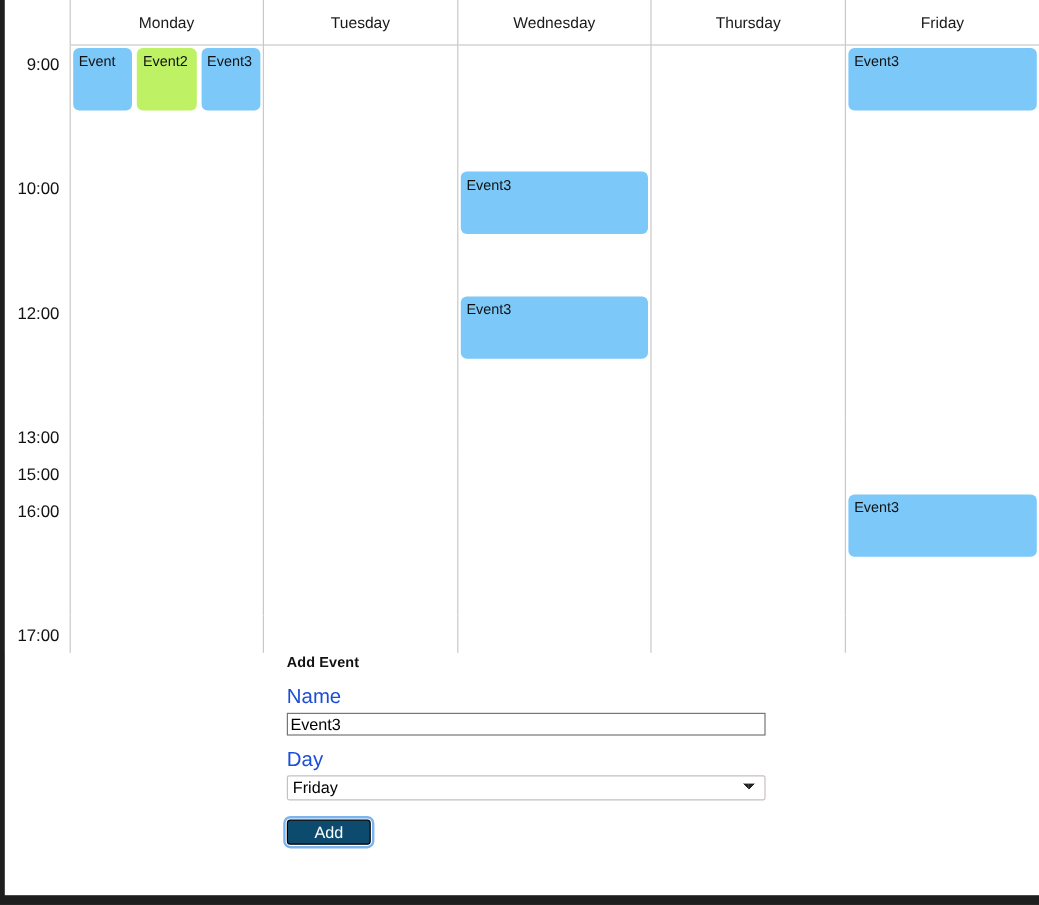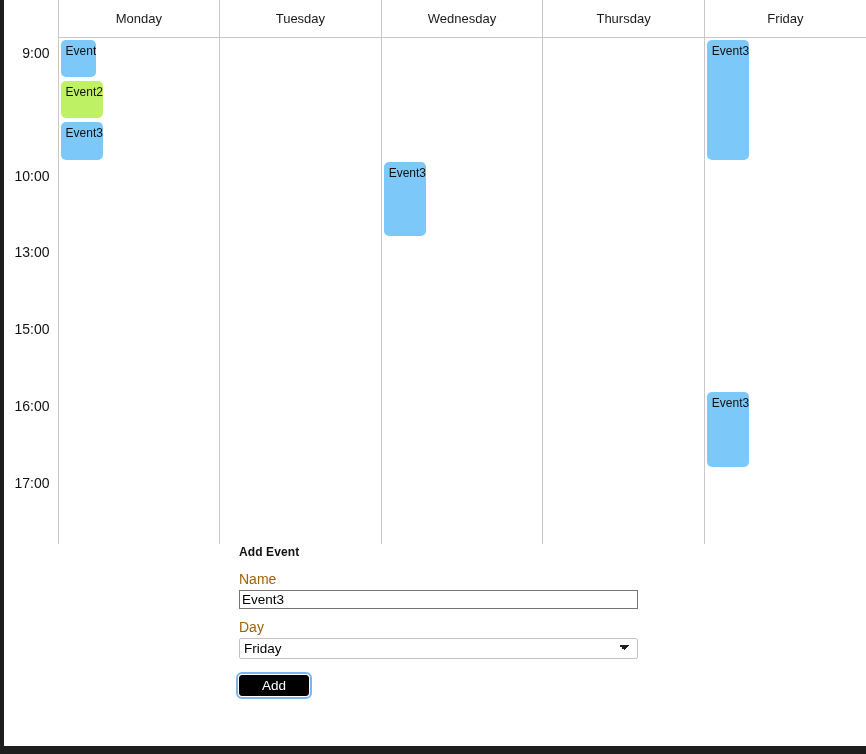--- a/index.html
+++ b/index.html
@@ -81,21 +81,20 @@
     position: relative;
     top: 8px;
     white-space: nowrap;
   }
 
   .slot-inner {
     position: relative;
     width: 100%;
     height: 100%;
     display: flex;
-    flex-direction: column;
     align-items: flex-start;
     gap: 4px;
     padding: 2px 2px 0 2px;
   }
   .event-chip {
     background: #7cc8f8;
     border-radius: 5px;
     color: #111111;
     font-size: 12px;
     line-height: 1.1;
@@ -116,22 +115,22 @@
   }
   .form-title {
     font-size: 12px;
     font-weight: bold;
     color: #111111;
     margin: 0 0 12px 0;
     letter-spacing: 0.1px;
   }
   .field-label {
     display: block;
-    font-size: 14px;
-    color: #a16207;
+    font-size: 17px;
+    color: #1d4ed8;
     margin: 0 0 3px 0;
   }
   .field-group { margin-bottom: 10px; }
 
   input.text-input {
     display: block;
     width: 399px;
     height: 19px;
     font-family: "Liberation Sans", sans-serif;
     font-size: 13.5px;
@@ -236,20 +235,34 @@
             <td>
               <div class="slot-inner">
                 <div class="event-chip" style="background: rgb(124, 200, 248);">Event3</div>
               </div>
             </td>
             <td></td>
             <td class="last-day"></td>
           </tr>
           <tr>
             <td class="time-cell">
+              <span class="time-label">12:00</span>
+            </td>
+            <td></td>
+            <td></td>
+            <td>
+              <div class="slot-inner">
+                <div class="event-chip" style="background: rgb(124, 200, 248);">Event3</div>
+              </div>
+            </td>
+            <td></td>
+            <td class="last-day"></td>
+          </tr>
+          <tr>
+            <td class="time-cell">
               <span class="time-label">13:00</span>
             </td>
             <td></td>
             <td></td>
             <td></td>
             <td></td>
             <td class="last-day"></td>
           </tr>
           <tr>
             <td class="time-cell">
@@ -296,16 +309,16 @@
       <label class="field-label">Name</label>
       <input class="text-input" type="text" id="name-input" placeholder="" value="Event3" style="">
     </div>
 
     <div class="field-group">
       <label class="field-label">Day</label>
       <select class="select-input" id="day-select"><option value="Monday">Monday</option><option value="Tuesday">Tuesday</option><option value="Wednesday">Wednesday</option><option value="Thursday">Thursday</option><option value="Friday" selected="">Friday</option></select>
     </div>
 
 
-    <button id="add-button" type="submit" style="background: #000000; outline-color: rgb(124, 180, 240);">Add</button>
+    <button id="add-button" type="submit" style="background: #0c4a6e; outline-color: rgb(124, 180, 240);">Add</button>
   </form>
 
 </div>
 
 </body></html>

